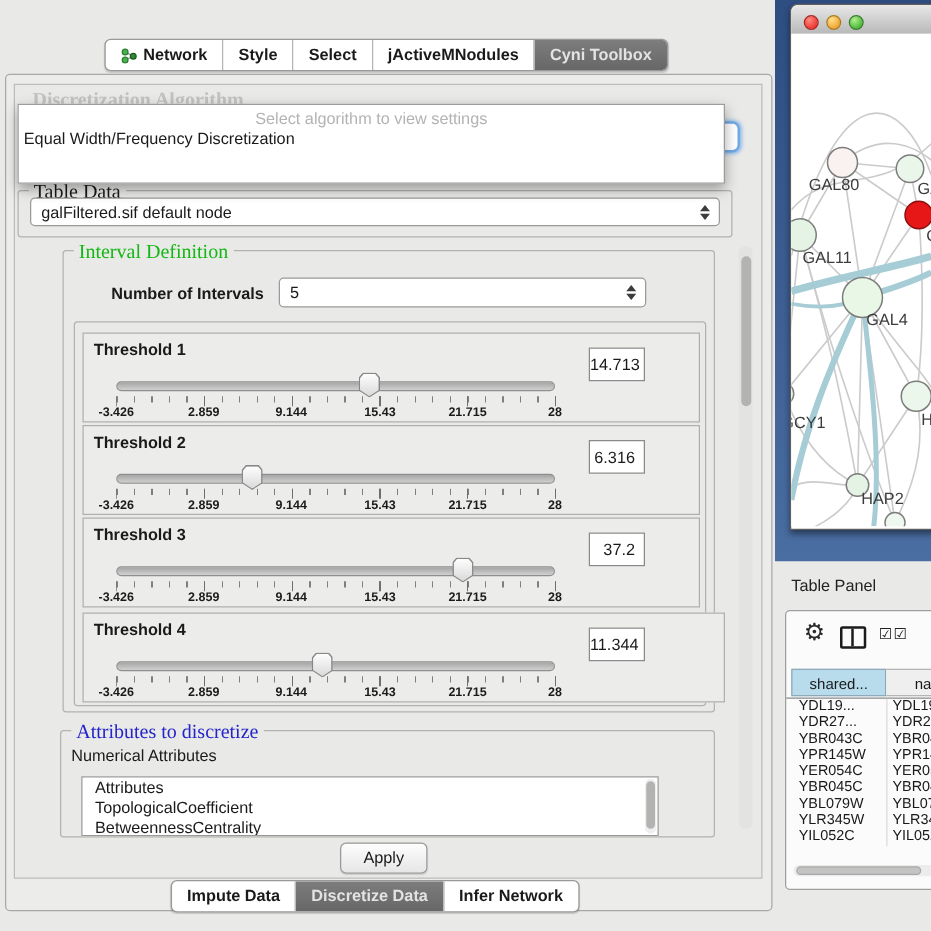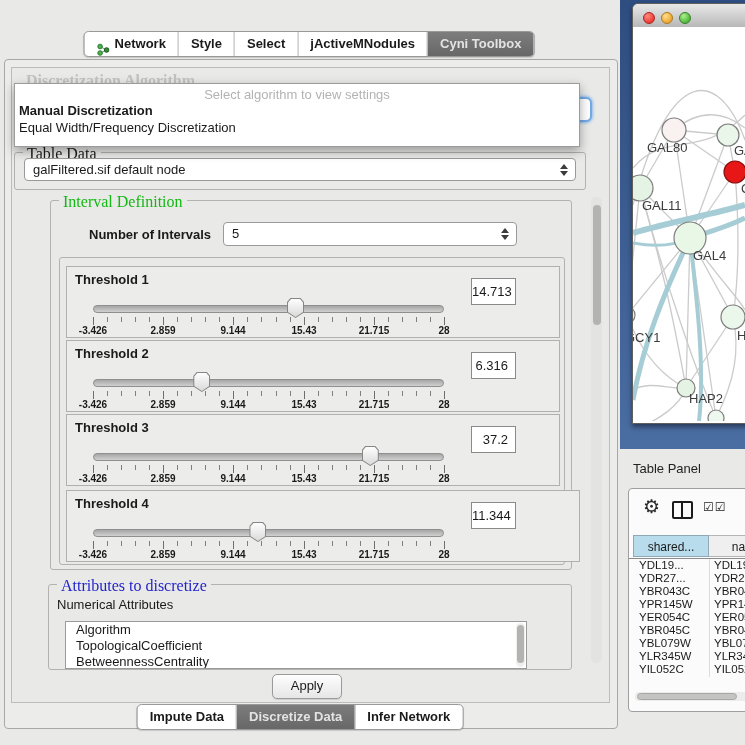--- a/index.html
+++ b/index.html
@@ -7,21 +7,21 @@
        font-family:"Liberation Sans",sans-serif;color:#1a1a1a;font-size:13px;}
   
   #titlebar{position:absolute;left:0;top:0;width:620px;height:28px;
             background:linear-gradient(#e6e6e4,#cccccb);border-bottom:1px solid #979797;}
   #titlebar .title{position:absolute;left:8px;top:0;line-height:28px;font-size:13px;color:#1d1d1d;}
   .float-box{position:absolute;right:23px;top:9px;width:10px;height:10px;border:1.6px solid #222;}
   .close-x{position:absolute;right:6px;top:5px;font-size:14px;font-weight:bold;color:#111;line-height:18px;}
   
   .seg{position:absolute;display:flex;height:24px;border:1px solid #999;border-radius:5px;
        background:#fff;overflow:hidden;box-shadow:0 1px 1px rgba(0,0,0,.15);}
-  .seg .tab{display:flex;align-items:flex-end;gap:5px;padding:0 12px;font-weight:bold;font-size:13px;
+  .seg .tab{display:flex;align-items:center;gap:5px;padding:0 12px;font-weight:bold;font-size:13px;
             line-height:24px;border-left:1px solid #b4b4b4;cursor:default;white-space:nowrap;}
   .seg .tab:first-child{border-left:none;}
   .seg .tab.sel{background:linear-gradient(#7d7d7d,#676767);color:#e3e3e3;}
   #toptabs{left:309px;top:31px;transform:translateX(-50%);}
   #bottabs{left:300px;top:704px;transform:translateX(-50%);}
   
   #outerframe{position:absolute;left:4px;top:59px;width:612px;height:668px;
               border:1px solid #a8a8a8;border-radius:4px;background:#ececea;}
   #innerframe{position:absolute;left:11px;top:67px;width:597px;height:634px;
               border:1px solid #bcbcba;background:#e9e9e7;}
@@ -141,21 +141,20 @@
 
   <div id="outerframe"></div>
   <div id="innerframe"></div>
 
   <div class="gtitle dim" style="position:absolute;left:22px;top:72px;z-index:1;background:transparent;font-weight:bold;">Discretization Algorithm</div>
 
   <div class="combo-frag"></div>
 
   <div id="algo-popup">
     <div class="hint">Select algorithm to view settings</div>
-    <div class="opt b">Manual Discretization</div>
     <div class="opt">Equal Width/Frequency Discretization</div>
   </div>
 
   <div class="group" style="left:14px;top:152px;width:570px;height:36px;">
     <span class="gtitle">Table Data</span>
   </div>
   <div class="combo" style="left:24px;top:158px;width:552px;height:23px;">
     <span>galFiltered.sif default node</span>
     <span class="updown">
         <i class="u"></i>
@@ -240,21 +239,21 @@
         <span class="tklbl" style="left:377px">28</span>
         <div class="valbox">11.344</div>
       </div>
     </div>
   </div>
 
   <div class="group" style="left:48px;top:584px;width:522px;height:84px;">
     <span class="gtitle blue">Attributes to discretize</span>
     <span style="position:absolute;left:8px;top:12px;font-weight:normal;">Numerical Attributes</span>
     <div id="attr-list">
-      <div class="li">Algorithm</div>
+      <div class="li">Attributes</div>
       <div class="li">TopologicalCoefficient</div>
       <div class="li">BetweennessCentrality</div>
       <div class="vtrack" style="right:1px;top:1px;width:9px;height:44px;background:#efefef;">
         <div class="vthumb" style="left:1px;top:2px;width:7px;height:38px;"></div>
       </div>
     </div>
   </div>
 
   <div class="btn" style="left:272px;top:674px;width:68px;height:23px;line-height:22px;">Apply</div>
 

